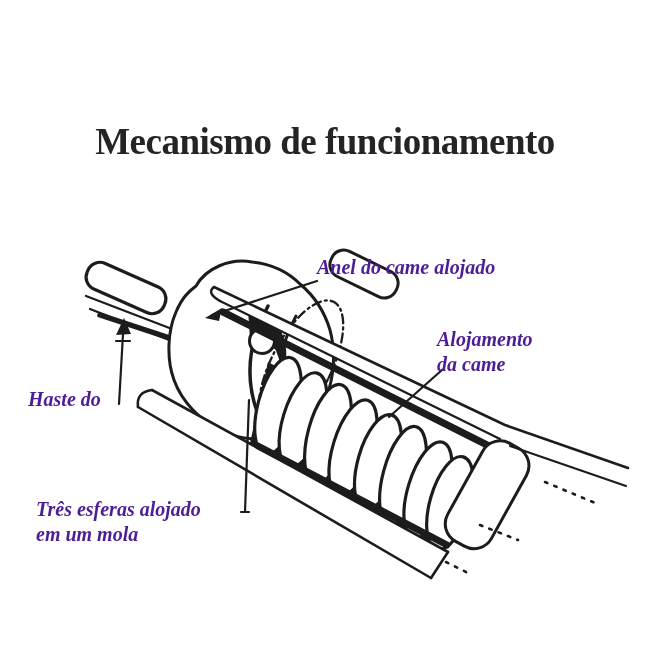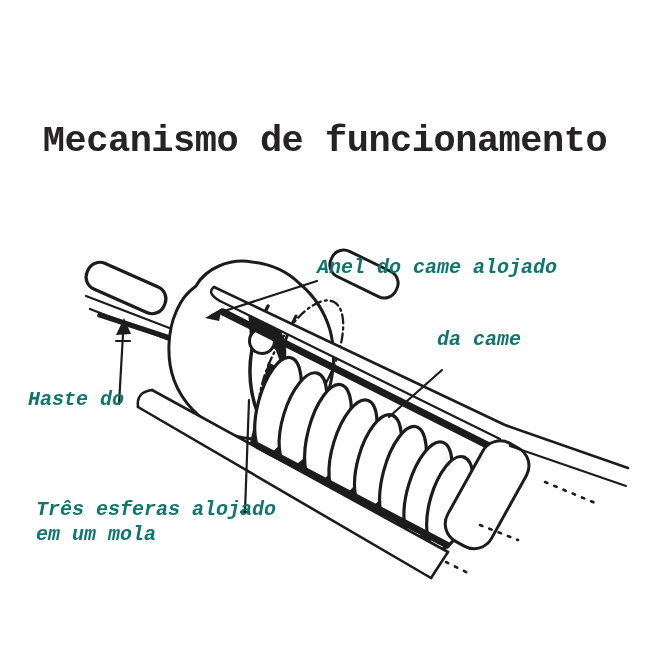--- a/index.html
+++ b/index.html
@@ -1,27 +1,27 @@
 <!DOCTYPE html>
 <html><head>
 <meta charset="utf-8">
 <style>
   html,body{margin:0;padding:0;background:#ffffff;}
   #page{
     position:relative;width:650px;height:650px;background:#ffffff;overflow:hidden;
-    font-family:Liberation Mono, monospace;
+    font-family:Liberation Serif, serif;
   }
   .title{
     position:absolute;left:0;right:0;top:120px;text-align:center;
     font-weight:700;font-size:37px;line-height:43px;letter-spacing:-0.5px;
     color:#262324;
   }
   .title span{display:block;}
   .callout{
-    position:absolute;color:#0f766e;font-style:italic;font-weight:700;
+    position:absolute;color:#4c1d95;font-style:italic;font-weight:700;
     font-size:20px;line-height:25px;white-space:nowrap;
   }
   .callout span{display:block;}
   #callout-anel{left:317px;top:255px;}
   #callout-alojamento{left:437px;top:327px;}
   #callout-haste{left:28px;top:387px;text-align:right;}
   #callout-esferas{left:36px;top:497px;}
   svg{position:absolute;left:0;top:0;}
 </style>
 </head>
@@ -114,20 +114,21 @@
 
   <div class="title">
     <span>Mecanismo de funcionamento</span>
   </div>
 
   <div id="callout-anel" class="callout">
     <span>Anel do came alojado</span>
   </div>
 
   <div id="callout-alojamento" class="callout">
+    <span>Alojamento</span>
     <span>da came</span>
   </div>
 
   <div id="callout-haste" class="callout">
     <span>Haste do</span>
   </div>
 
   <div id="callout-esferas" class="callout">
     <span>Três esferas alojado</span>
     <span>em um mola</span>

